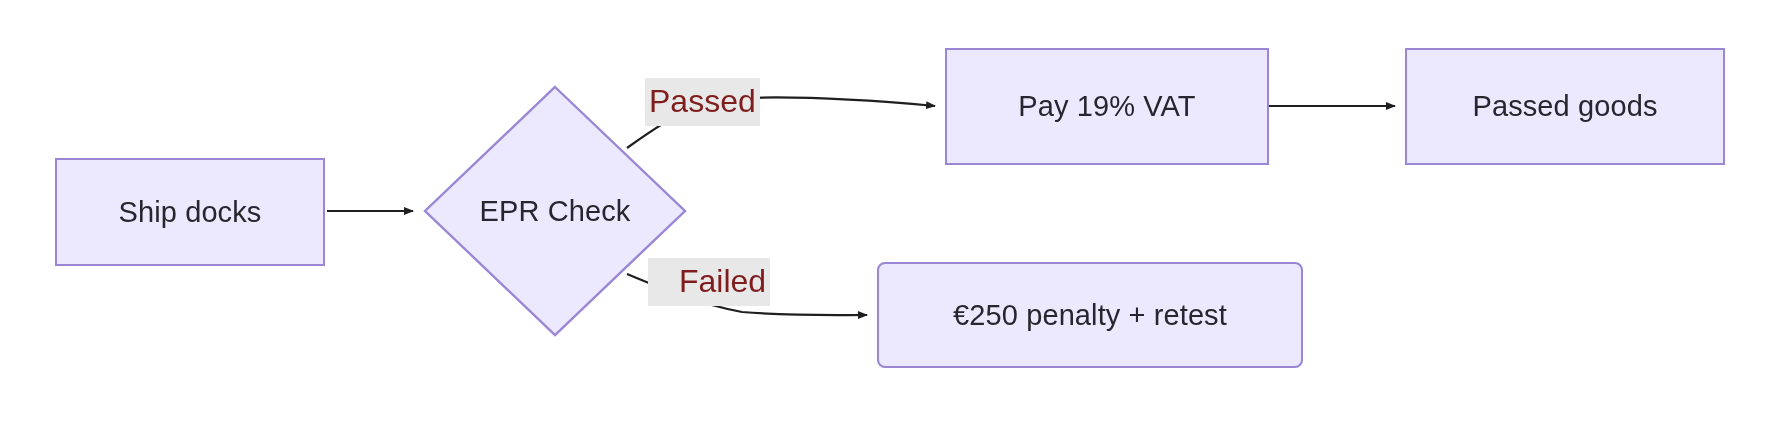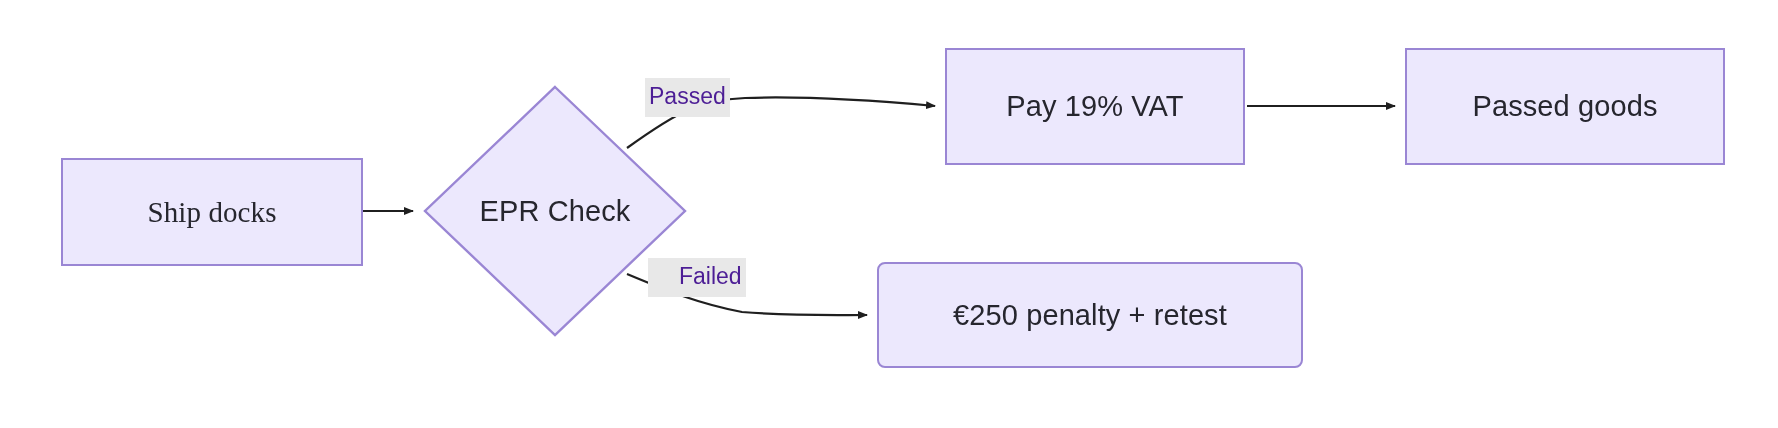--- a/index.html
+++ b/index.html
@@ -38,22 +38,22 @@
   }
   .node-label {
     color: #26262e;
     font-size: 29px;
     font-weight: 400;
     letter-spacing: 0.1px;
     white-space: nowrap;
     line-height: 1;
   }
   
-  #node-ship-docks   { left: 61px;   top: 158px; width: 302px; height: 108px; font-family: Liberation Serif, serif; }
-  #node-pay-vat      { left: 945px;  top: 48px;  width: 300px; height: 117px; }
+  #node-ship-docks   { left: 55px;   top: 158px; width: 270px; height: 108px; }
+  #node-pay-vat      { left: 945px;  top: 48px;  width: 324px; height: 117px; }
   #node-release      { left: 1405px; top: 48px;  width: 320px; height: 117px; }
   #node-penalty      { left: 877px;  top: 262px; width: 426px; height: 106px; border-radius: 8px; }
 
   
   #node-epr-check {
     left: 423px;
     top: 85px;
     width: 264px;
     height: 252px;
     background: transparent;
@@ -68,22 +68,22 @@
   }
   #node-epr-check .node-label {
     position: relative;
     z-index: 2;
   }
 
   
   .edge-label {
     position: absolute;
     background: #e8e8e8;
-    color: #4c1d95;
-    font-size: 23px;
+    color: #7f1d1d;
+    font-size: 32px;
     line-height: 1;
     padding: 7px 4px 9px 4px;
     white-space: nowrap;
   }
   #edge-label-passed { left: 645px; top: 78px; }
   #edge-label-failed { left: 648px; top: 258px; padding-left: 31px; }
 </style>
 </head>
 <body>
 

